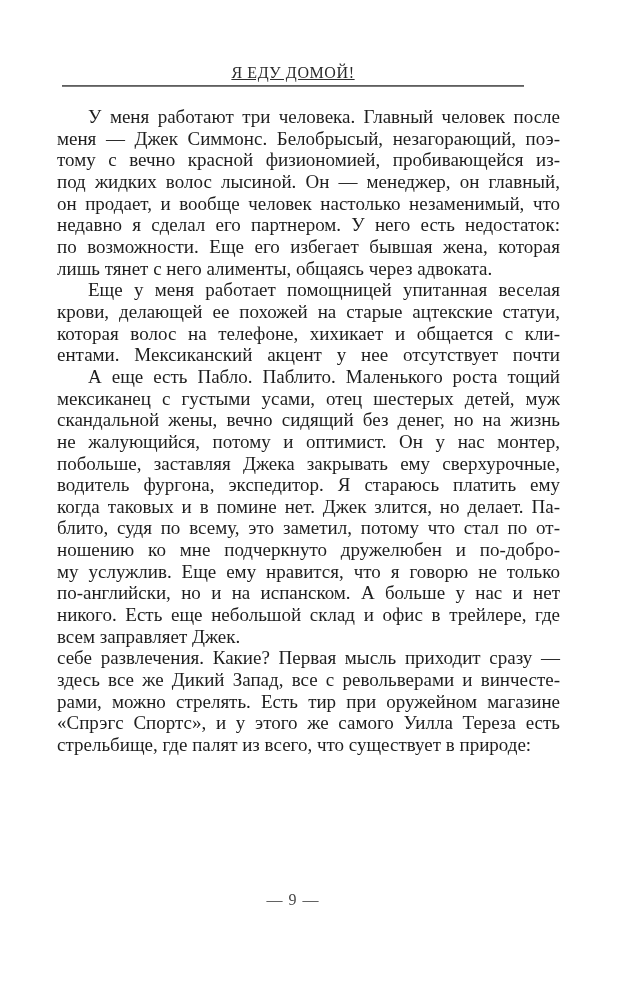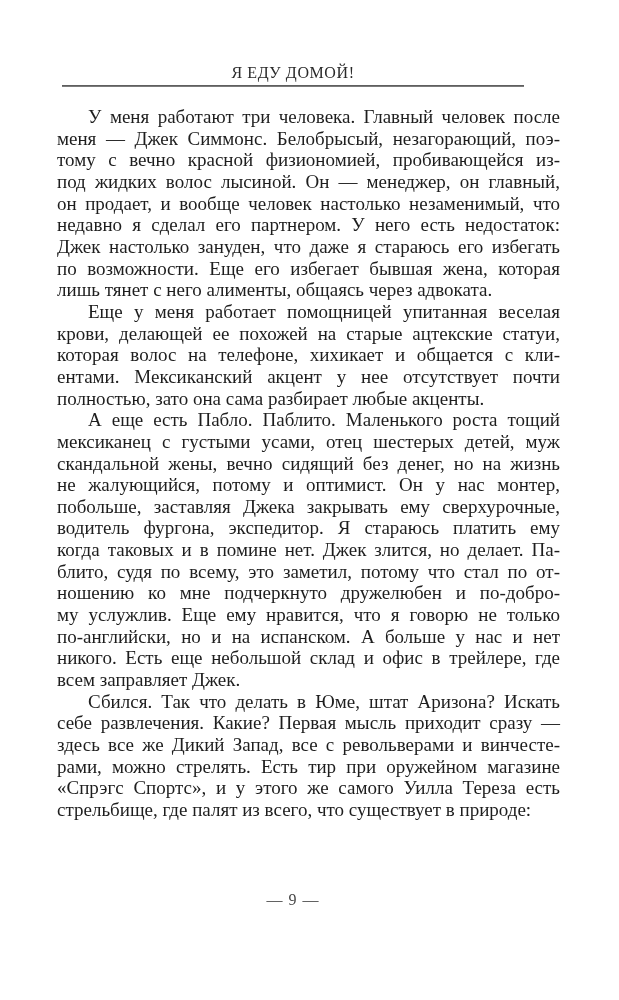--- a/index.html
+++ b/index.html
@@ -20,20 +20,21 @@
   .running-head {
     position: absolute;
     left: 62px;
     top: 64px;
     width: 462px;
     text-align: center;
     font-size: 16px;
     letter-spacing: 0.6px;
     color: #2a2a2a;
     white-space: nowrap;
+    text-decoration: underline;
   }
   .head-rule {
     position: absolute;
     left: 62px;
     top: 85px;
     width: 462px;
     height: 2px;
     background: #7a7a7a;
     border-top: 1px solid #5f5f5f;
     box-sizing: border-box;
@@ -83,48 +84,45 @@
   <div class="head-rule"></div>
 
   <div class="body-text">
       <div class="para">
         <div class="line first-indent">У меня работают три человека. Главный человек после</div>
         <div class="line">меня — Джек Симмонс. Белобрысый, незагорающий, поэ-</div>
         <div class="line">тому с вечно красной физиономией, пробивающейся из-</div>
         <div class="line">под жидких волос лысиной. Он — менеджер, он главный,</div>
         <div class="line">он продает, и вообще человек настолько незаменимый, что</div>
         <div class="line">недавно я сделал его партнером. У него есть недостаток:</div>
-        <div class="line">Джек настолько зануден, что даже я стараюсь его избегать</div>
         <div class="line">по возможности. Еще его избегает бывшая жена, которая</div>
         <div class="line last">лишь тянет с него алименты, общаясь через адвоката.</div>
       </div>
       <div class="para">
         <div class="line first-indent">Еще у меня работает помощницей упитанная веселая</div>
         <div class="line">крови, делающей ее похожей на старые ацтекские статуи,</div>
         <div class="line">которая волос на телефоне, хихикает и общается с кли-</div>
         <div class="line">ентами. Мексиканский акцент у нее отсутствует почти</div>
-        <div class="line last">полностью, зато она сама разбирает любые акценты.</div>
       </div>
       <div class="para">
         <div class="line first-indent">А еще есть Пабло. Паблито. Маленького роста тощий</div>
         <div class="line">мексиканец с густыми усами, отец шестерых детей, муж</div>
         <div class="line">скандальной жены, вечно сидящий без денег, но на жизнь</div>
         <div class="line">не жалующийся, потому и оптимист. Он у нас монтер,</div>
         <div class="line">побольше, заставляя Джека закрывать ему сверхурочные,</div>
         <div class="line">водитель фургона, экспедитор. Я стараюсь платить ему</div>
         <div class="line">когда таковых и в помине нет. Джек злится, но делает. Па-</div>
         <div class="line">блито, судя по всему, это заметил, потому что стал по от-</div>
         <div class="line">ношению ко мне подчеркнуто дружелюбен и по-добро-</div>
         <div class="line">му услужлив. Еще ему нравится, что я говорю не только</div>
         <div class="line">по-английски, но и на испанском. А больше у нас и нет</div>
         <div class="line">никого. Есть еще небольшой склад и офис в трейлере, где</div>
         <div class="line last">всем заправляет Джек.</div>
       </div>
       <div class="para">
-        <div class="line first-indent">Сбился. Так что делать в Юме, штат Аризона? Искать</div>
         <div class="line">себе развлечения. Какие? Первая мысль приходит сразу —</div>
         <div class="line">здесь все же Дикий Запад, все с револьверами и винчесте-</div>
         <div class="line">рами, можно стрелять. Есть тир при оружейном магазине</div>
         <div class="line">«Спрэгс Спортс», и у этого же самого Уилла Тереза есть</div>
         <div class="line last">стрельбище, где палят из всего, что существует в природе:</div>
       </div>
     </div>
 
   <div class="page-footer">— 9 —</div>
 

